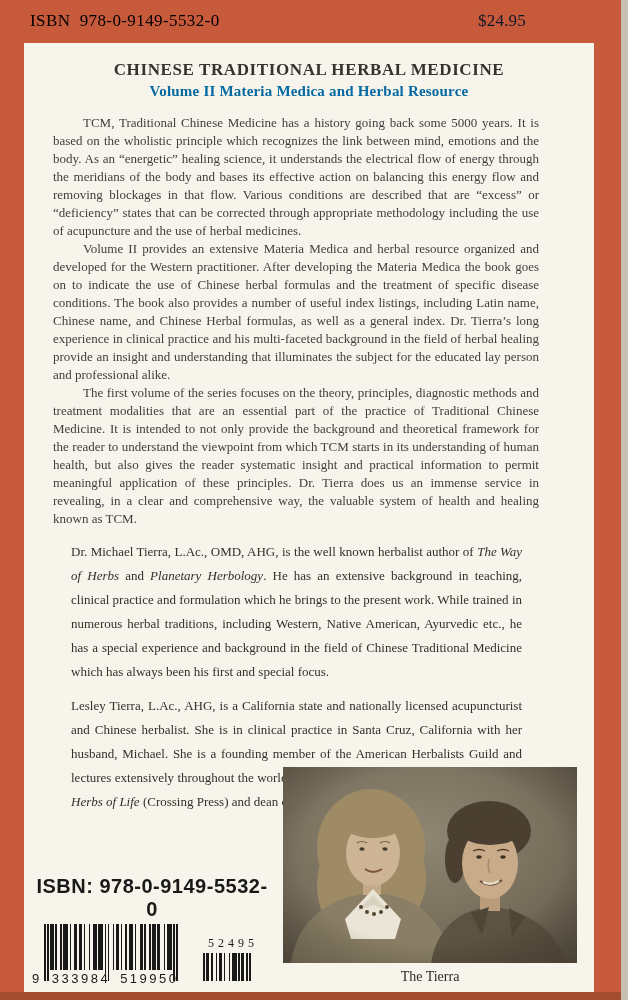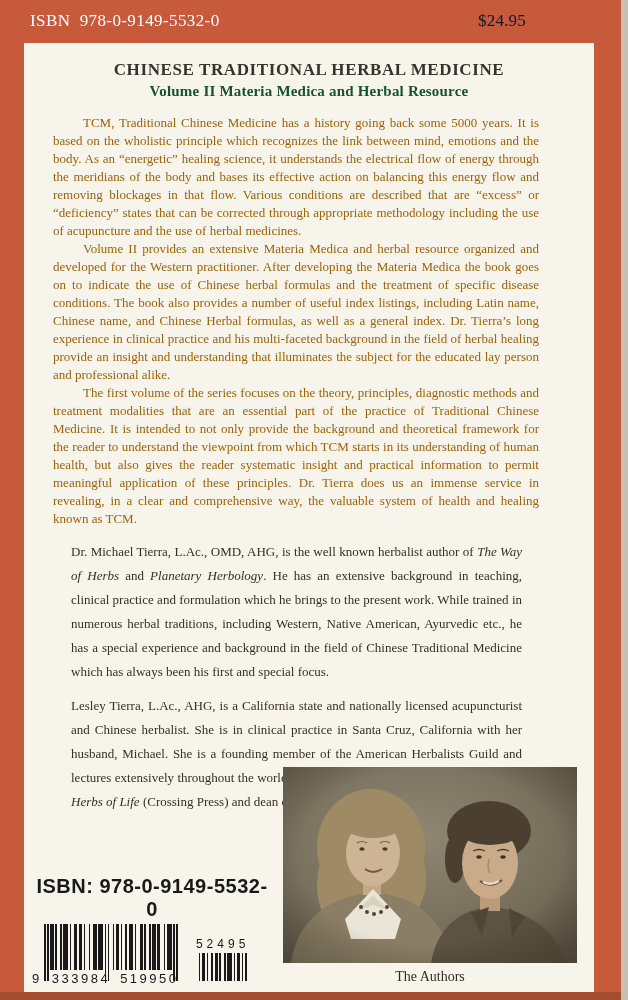--- a/index.html
+++ b/index.html
@@ -8,45 +8,45 @@
     background:#c85a3c;
     font-family:"Liberation Serif", serif;
   }
   
   .edge-right{position:absolute;top:0;right:0;width:7px;height:1000px;background:#c6bfb2;z-index:9;}
   .edge-bottom{position:absolute;left:0;bottom:0;width:628px;height:8px;background:#a44d30;z-index:8;}
 
   
   .isbn-top{
     position:absolute;left:30px;top:11px;
-    font-size:17px;color:#ffffff;letter-spacing:.4px;white-space:pre;
+    font-size:17px;color:#000000;letter-spacing:.4px;white-space:pre;
   }
   .price{
     position:absolute;right:102px;top:11px;
     font-size:17px;color:#0f172a;letter-spacing:.2px;
   }
 
   
   .panel{
     position:absolute;left:24px;top:43px;width:570px;height:960px;
     background:#f7f4ec;z-index:1;
   }
 
   .title{
     margin-top:17px;text-align:center;
     font-size:17px;font-weight:bold;color:#37332c;letter-spacing:.6px;
   }
   .subtitle{
     margin-top:3px;text-align:center;
-    font-size:15px;font-weight:bold;color:#14532d;letter-spacing:.2px;
+    font-size:15px;font-weight:bold;color:#0369a1;letter-spacing:.2px;
   }
 
   .bodytext{
     margin:14px 55px 0 29px;
-    font-size:13px;line-height:18px;color:#a16207;
+    font-size:13px;line-height:18px;color:#404040;
     text-align:justify;
   }
   .bodytext p{margin:0;text-indent:30px;}
 
   .bio{
     margin:12px 72px 0 47px;
     font-size:13px;line-height:24px;color:#343028;
     text-align:justify;
   }
   .bio.second{margin-top:10px;}
@@ -60,22 +60,22 @@
     font-family:"Liberation Sans", sans-serif;
     font-size:20px;font-weight:bold;color:#191919;
     text-align:center;letter-spacing:.5px;
   }
   .bars-row{display:flex;align-items:flex-end;margin-top:3px;margin-left:12px;}
   .main-bars{display:flex;align-items:flex-start;height:57px;}
   .main-bars .bar{background:#191919;height:46px;}
   .main-bars .bar.tall{height:57px;}
   .supp{margin-left:18px;display:flex;flex-direction:column;align-items:center;}
   .supp-digits{
-    font-family:Liberation Sans, sans-serif;
-    font-size:12px;color:#191919;letter-spacing:4px;margin-bottom:2px;
+    font-family:Liberation Serif, serif;
+    font-size:12px;color:#191919;letter-spacing:4px;margin-bottom:2px;margin-left:12px;
   }
   .supp-bars{display:flex;align-items:flex-start;height:28px;}
   .supp-bars .bar{background:#191919;height:28px;}
   .main-digits{
     margin-top:-10px;margin-left:0;
     font-family:"Liberation Sans", sans-serif;
     font-size:13px;color:#191919;letter-spacing:2.5px;
     display:flex;
   }
   .main-digits span{display:inline-block;}
@@ -231,15 +231,15 @@
         <path d="M 214,84 Q 220,81 226,84" stroke="#4a3a28" stroke-width="1.3" fill="none"></path>
         <path d="M 206,92 Q 204,102 207,106" stroke="#a9896a" stroke-width="1.5" fill="none"></path>
         <path d="M 197,114 Q 208,122 219,113" stroke="#6e4a38" stroke-width="2" fill="none"></path>
         <path d="M 200,115 Q 208,119 216,114" stroke="#e6ddc8" stroke-width="2.5" fill="none"></path>
         <polygon points="188,146 206,140 199,168" fill="#4e4636"></polygon>
         <polygon points="226,141 242,150 229,170" fill="#4e4636"></polygon>
       </g>
       <rect x="0" y="0" width="294" height="196" fill="url(#vig)"></rect>
     </svg>
   </div>
-  <div class="photo-caption">The Authors</div>
+  <div class="photo-caption">The Tierra</div>
 
 </div>
 
 </body></html>

